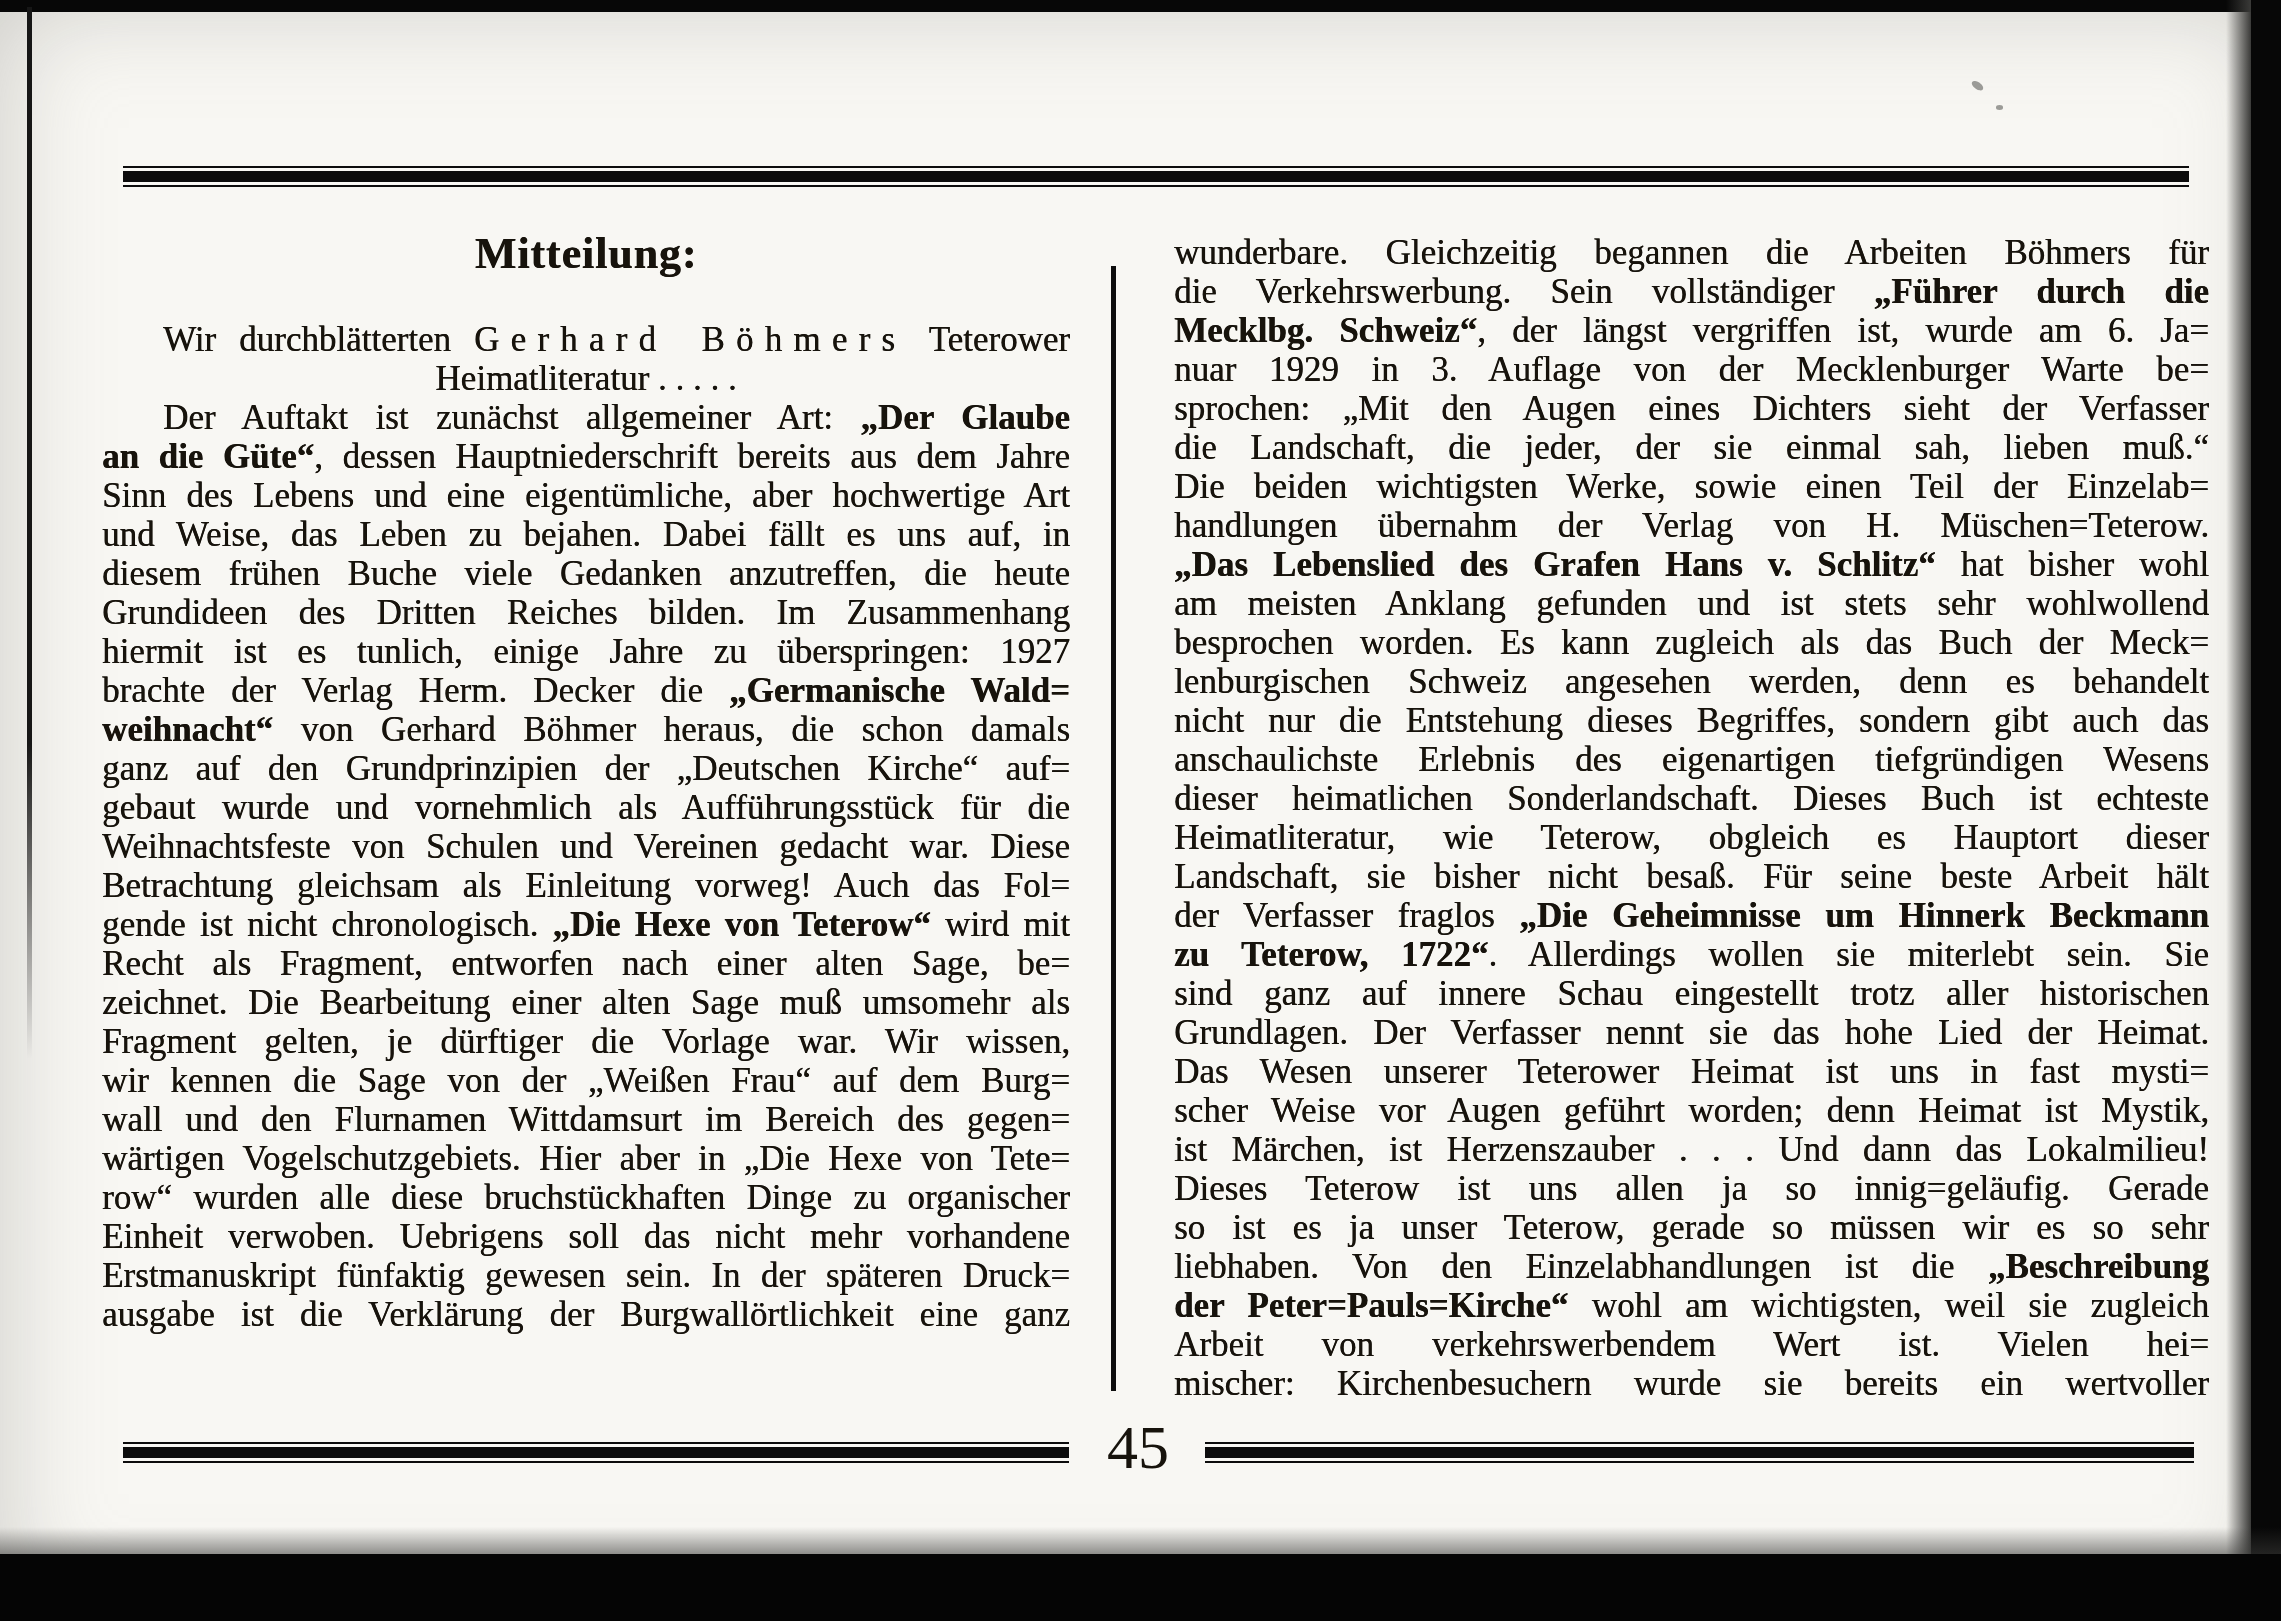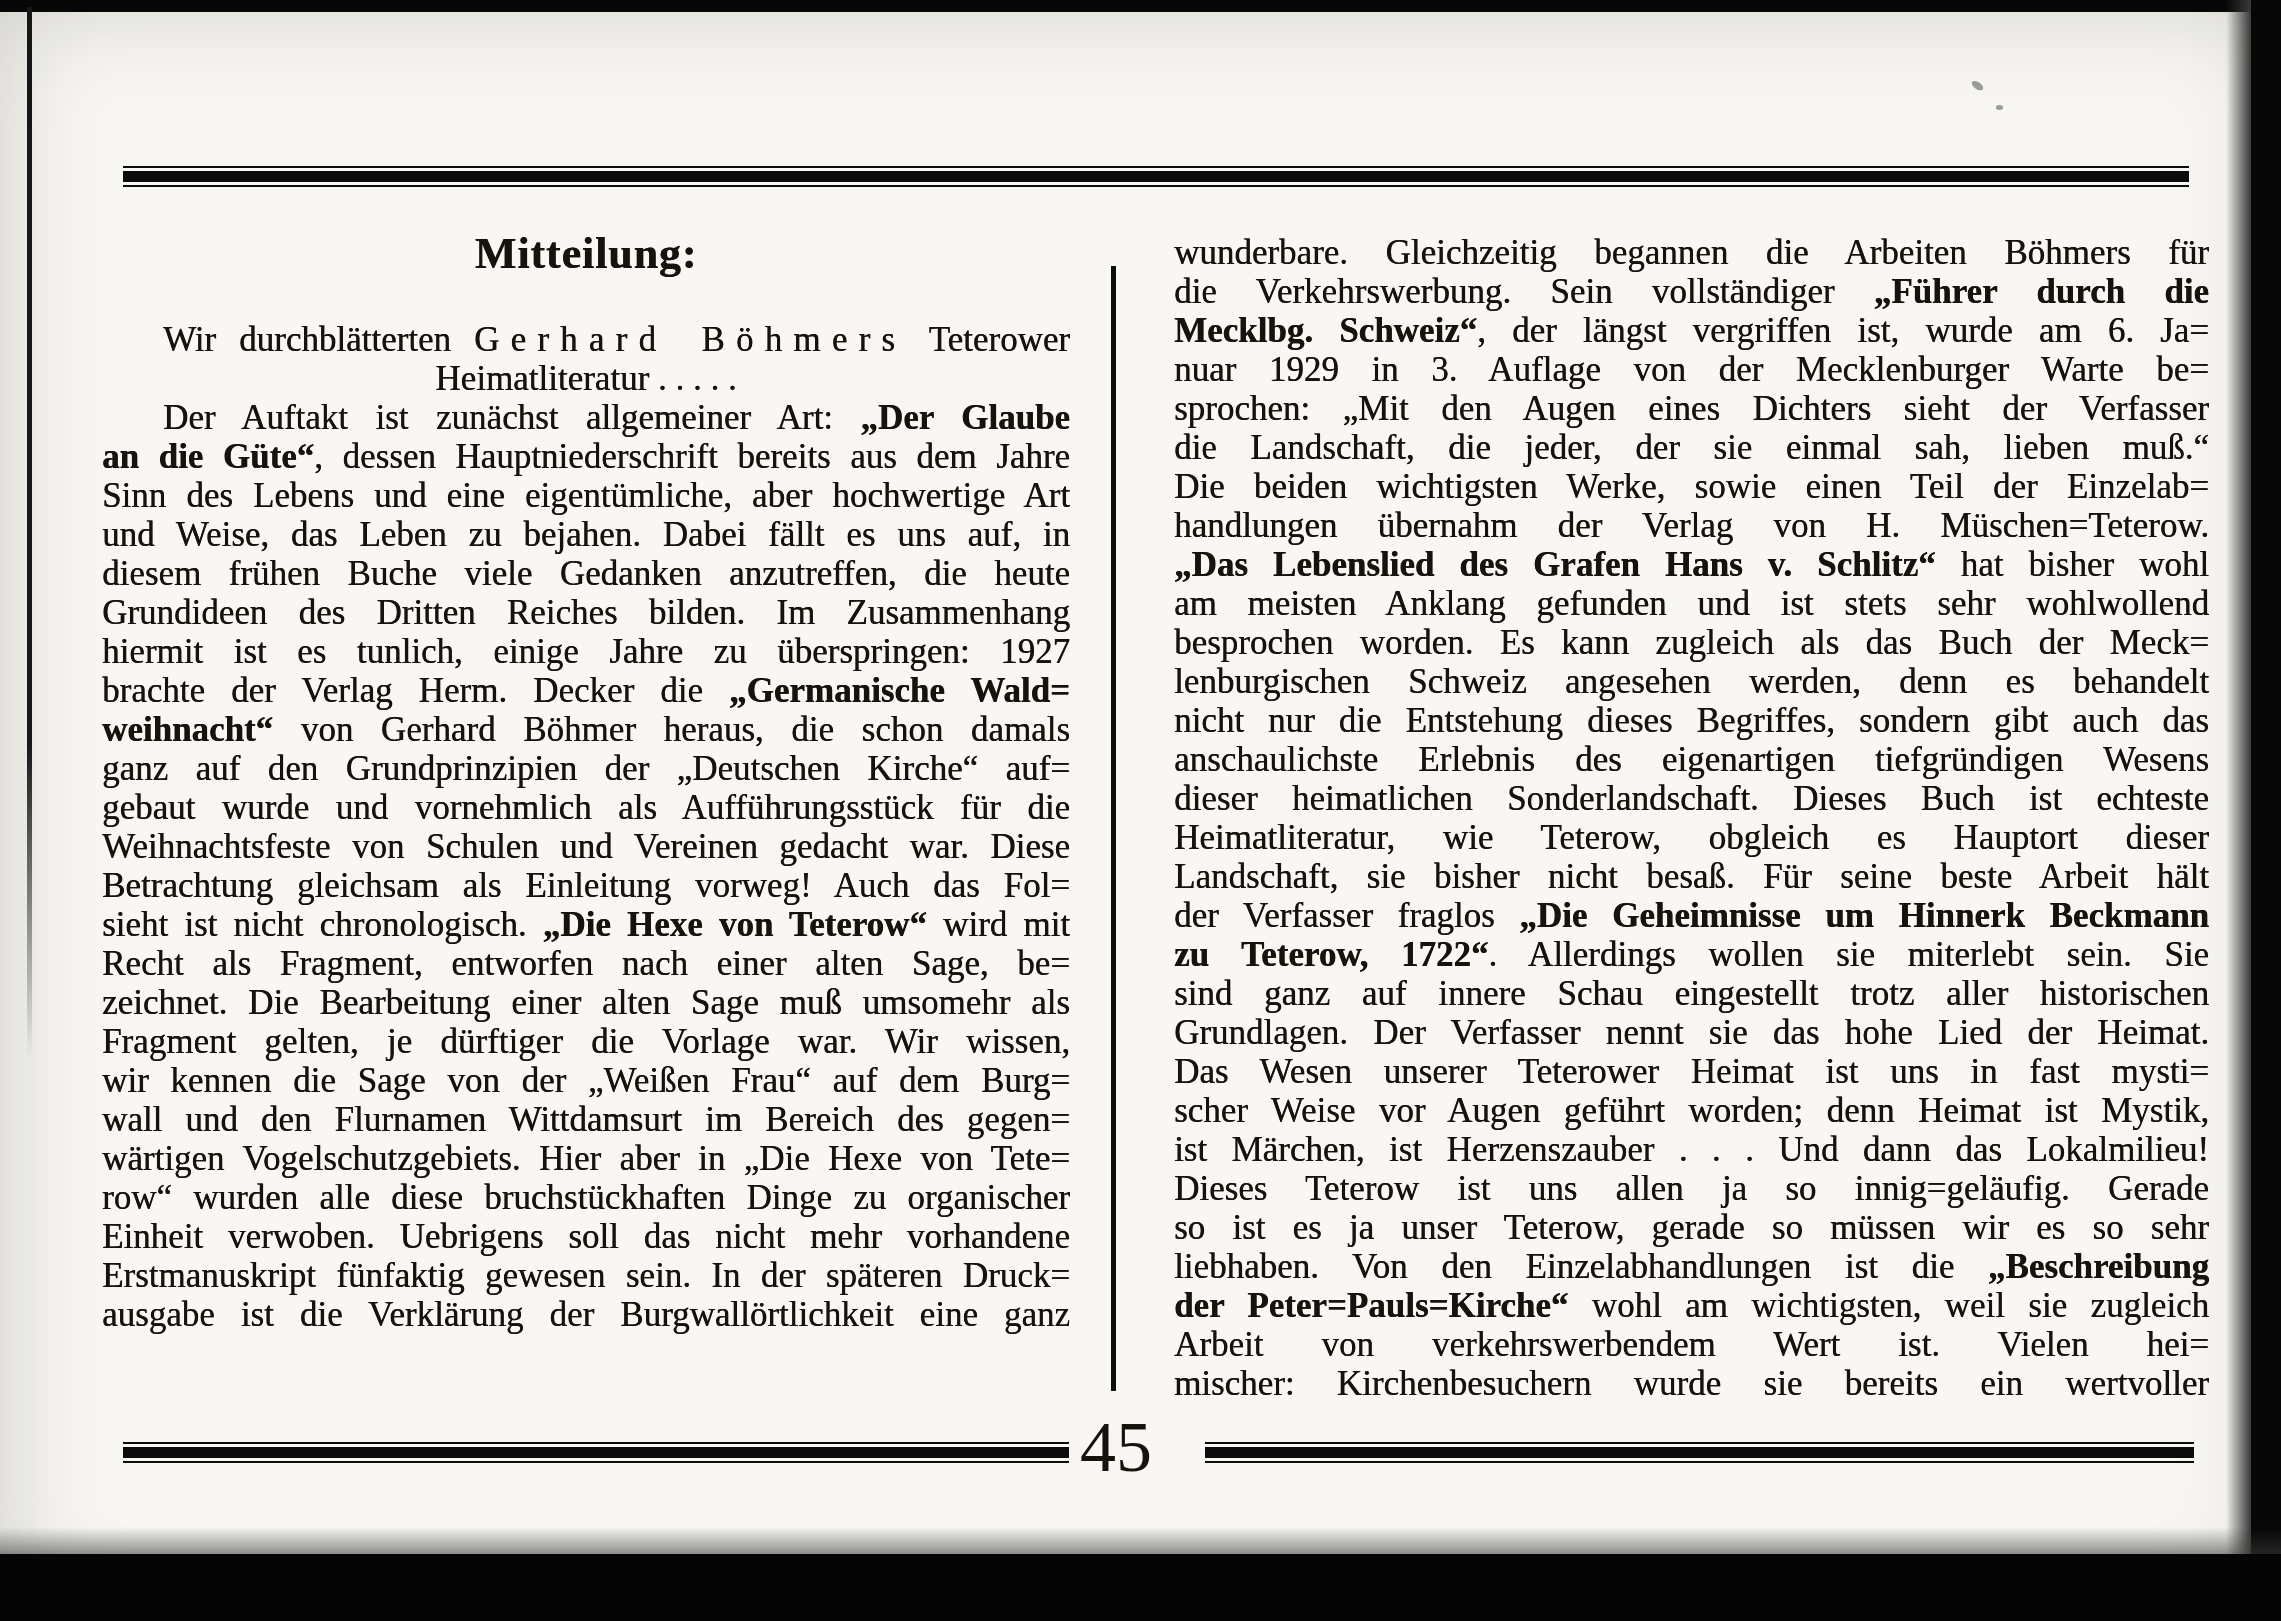--- a/index.html
+++ b/index.html
@@ -35,21 +35,21 @@
 
   #column-divider { position:absolute; left:1111px; top:266px; width:4.5px; height:1125px; background:#0d0d0d; }
 
   #page-title {
     position:absolute; left:102px; top:228px; width:968px;
     text-align:center; font-size:44px; font-weight:bold; letter-spacing:0.9px;
     text-shadow:0.5px 0 currentColor;
   }
   #page-number {
     position:absolute; left:1080px; top:1419px; width:116px;
-    font-size:72px; line-height:57px;
+    text-align:center; font-size:62px; line-height:57px;
   }
 
   .col { position:absolute; }
   #left-column  { left:102px;  top:320px; width:968px; }
   #right-column { left:1174px; top:233px; width:1035px; }
 
   .tline {
     height:39px; line-height:39px; font-size:35px;
     text-align:justify; overflow:hidden; white-space:normal;
     text-shadow:0.4px 0 currentColor;
@@ -87,21 +87,21 @@
       <div class="tline"><span>und Weise, das Leben zu bejahen. Dabei fällt es uns auf, in</span></div>
       <div class="tline"><span>diesem frühen Buche viele Gedanken anzutreffen, die heute</span></div>
       <div class="tline"><span>Grundideen des Dritten Reiches bilden. Im Zusammenhang</span></div>
       <div class="tline"><span>hiermit ist es tunlich, einige Jahre zu überspringen: 1927</span></div>
       <div class="tline"><span>brachte der Verlag Herm. Decker die </span><span class="bold">„Germanische Wald=</span></div>
       <div class="tline"><span class="bold">weihnacht“</span><span> von Gerhard Böhmer heraus, die schon damals</span></div>
       <div class="tline"><span>ganz auf den Grundprinzipien der „Deutschen Kirche“ auf=</span></div>
       <div class="tline"><span>gebaut wurde und vornehmlich als Aufführungsstück für die</span></div>
       <div class="tline"><span>Weihnachtsfeste von Schulen und Vereinen gedacht war. Diese</span></div>
       <div class="tline"><span>Betrachtung gleichsam als Einleitung vorweg! Auch das Fol=</span></div>
-      <div class="tline"><span>sieht ist nicht chronologisch. </span><span class="bold">„Die Hexe von Teterow“</span><span> wird mit</span></div>
+      <div class="tline"><span>gende ist nicht chronologisch. </span><span class="bold">„Die Hexe von Teterow“</span><span> wird mit</span></div>
       <div class="tline"><span>Recht als Fragment, entworfen nach einer alten Sage, be=</span></div>
       <div class="tline"><span>zeichnet. Die Bearbeitung einer alten Sage muß umsomehr als</span></div>
       <div class="tline"><span>Fragment gelten, je dürftiger die Vorlage war. Wir wissen,</span></div>
       <div class="tline"><span>wir kennen die Sage von der „Weißen Frau“ auf dem Burg=</span></div>
       <div class="tline"><span>wall und den Flurnamen Wittdamsurt im Bereich des gegen=</span></div>
       <div class="tline"><span>wärtigen Vogelschutzgebiets. Hier aber in „Die Hexe von Tete=</span></div>
       <div class="tline"><span>row“ wurden alle diese bruchstückhaften Dinge zu organischer</span></div>
       <div class="tline"><span>Einheit verwoben. Uebrigens soll das nicht mehr vorhandene</span></div>
       <div class="tline"><span>Erstmanuskript fünfaktig gewesen sein. In der späteren Druck=</span></div>
       <div class="tline"><span>ausgabe ist die Verklärung der Burgwallörtlichkeit eine ganz</span></div>

